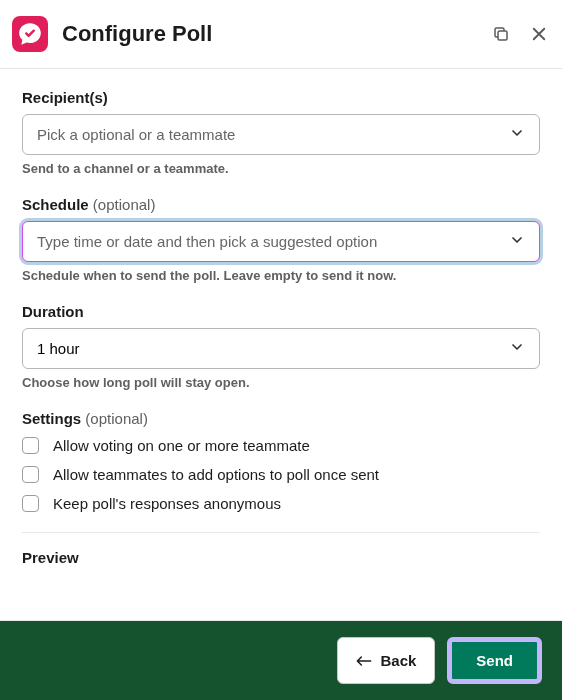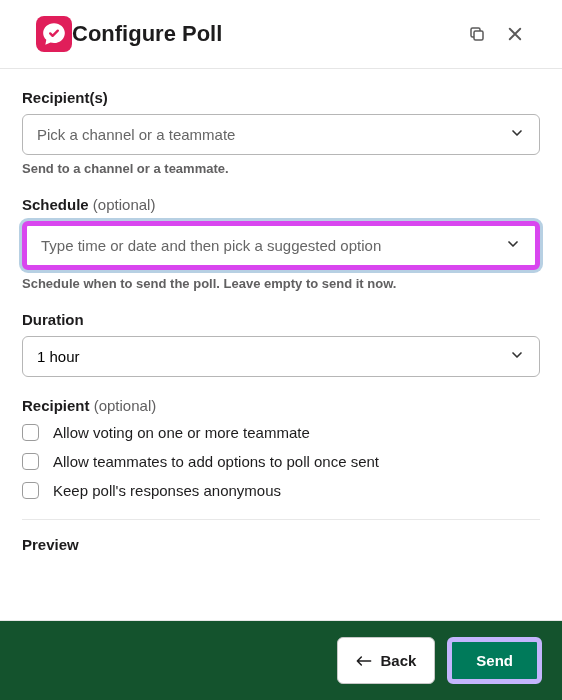--- a/index.html
+++ b/index.html
@@ -12,21 +12,22 @@
       background: #fff;
       width: 562px;
       height: 700px;
       overflow: hidden;
       display: flex;
       flex-direction: column;
     }
     .header {
       display: flex;
       align-items: center;
-      padding: 16px 36px;
+      padding: 16px 12px;
+      gap: 14px;
     }
     .app-icon {
       width: 36px;
       height: 36px;
       background: #e01e5a;
       border-radius: 8px;
       display: flex;
       align-items: center;
       justify-content: center;
       flex-shrink: 0;
@@ -90,21 +91,21 @@
       padding: 10px 14px;
       font-size: 15px;
       color: #5e5d5d;
       background: #fff;
       display: flex;
       align-items: center;
       justify-content: space-between;
       cursor: pointer;
     }
     .select.focused {
-      border: 5px solid #d946ef;
+      border: 1px solid #d946ef;
       box-shadow: 0 0 0 3px rgba(18,100,163,0.3);
     }
     .select .value-text {
       color: #666;
     }
     .select .chevron {
       color: #333;
     }
     .select .chevron svg {
       width: 16px;
@@ -210,21 +211,21 @@
   </div>
 </div>
 
 <div class="divider"></div>
 
 <div class="content">
 
   <div class="section">
     <div class="label">Recipient(s)</div>
     <div class="select">
-      <span class="value-text">Pick a channel or a teammate</span>
+      <span class="value-text">Pick a optional or a teammate</span>
       <span class="chevron">
         <svg viewBox="0 0 24 24" fill="none" stroke="currentColor" stroke-width="2.5" stroke-linecap="round" stroke-linejoin="round">
             <path d="M6 9l6 6 6-6"></path>
           </svg>
       </span>
     </div>
     <div class="hint">Send to a channel or a teammate.</div>
   </div>
 
   <div class="section">
@@ -246,25 +247,26 @@
   <div class="section">
     <div class="label">Duration</div>
     <div class="select">
       <span class="value-text" style="color:#000000;">1 hour</span>
       <span class="chevron">
         <svg viewBox="0 0 24 24" fill="none" stroke="currentColor" stroke-width="2.5" stroke-linecap="round" stroke-linejoin="round">
             <path d="M6 9l6 6 6-6"></path>
           </svg>
       </span>
     </div>
+    <div class="hint">Choose how long poll will stay open.</div>
   </div>
 
   <div class="section">
     <div class="label">
-      <span>Recipient</span>
+      <span>Settings</span>
       <span class="optional">(optional)</span>
     </div>
     <div class="checkbox-list">
       <div class="checkbox-row">
         <div class="checkbox"></div>
         <div class="checkbox-label">Allow voting on one or more teammate</div>
       </div>
       <div class="checkbox-row">
         <div class="checkbox"></div>
         <div class="checkbox-label">Allow teammates to add options to poll once sent</div>

